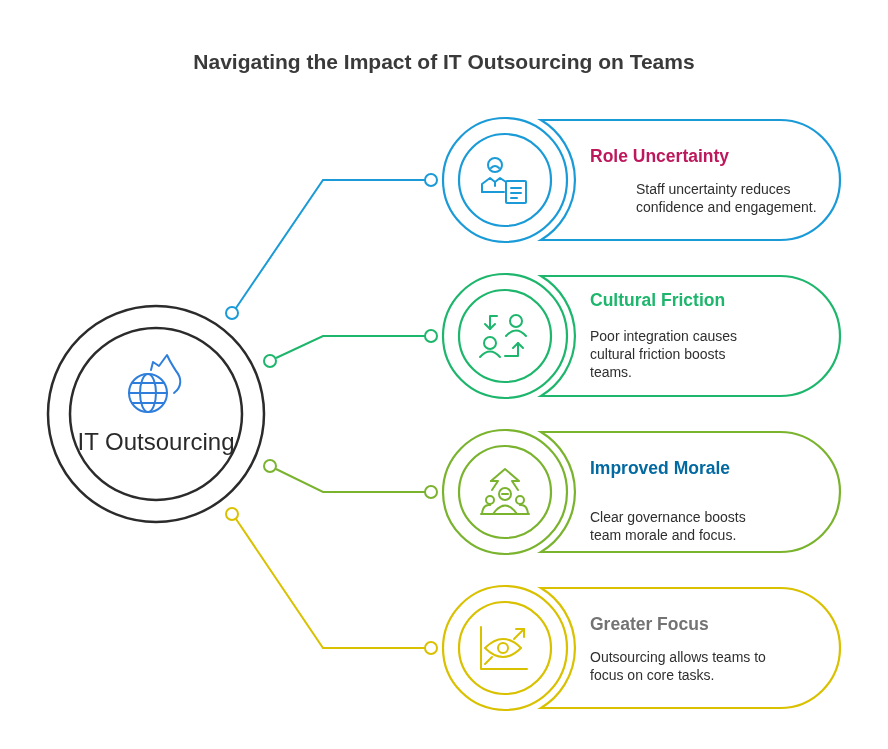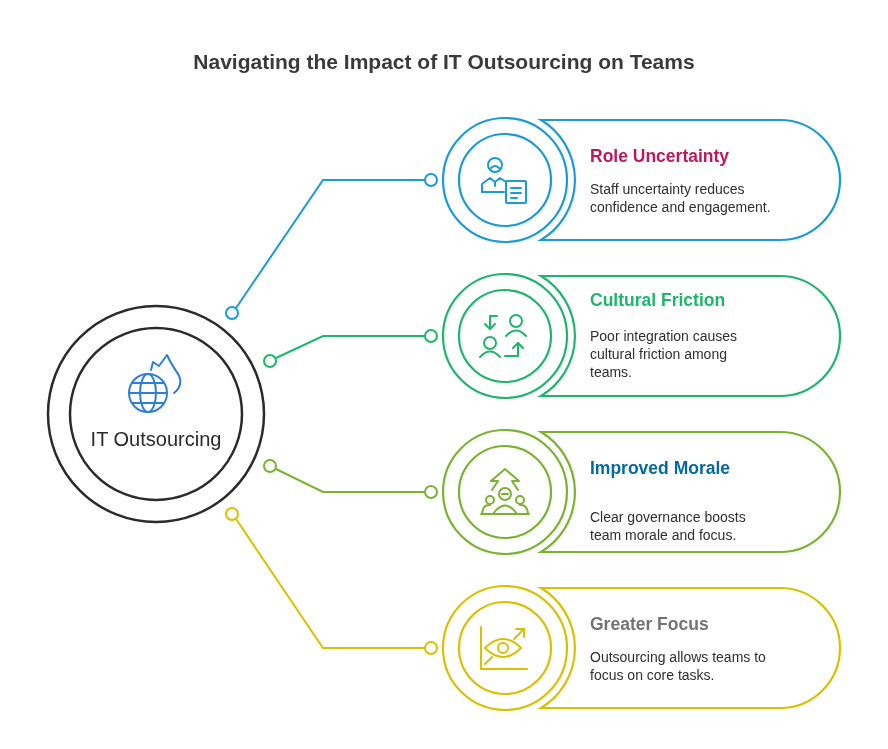--- a/index.html
+++ b/index.html
@@ -1,19 +1,19 @@
 <!DOCTYPE html>
 <html><head>
 <meta charset="utf-8">
 <style>
   html, body { margin:0; padding:0; background:#ffffff; }
   body { width:888px; height:749px; position:relative; overflow:hidden; font-family:"Liberation Sans", "DejaVu Sans", sans-serif; }
   #diagram { position:absolute; left:0; top:0; }
   .title { position:absolute; left:0; width:888px; top:50px; text-align:center; font-size:21px; font-weight:bold; color:#3a3a3a; }
-  .center-label { position:absolute; left:56px; width:200px; top:428px; text-align:center; font-size:20px; color:#2a2a2a; }
+  .center-label { position:absolute; left:56px; width:200px; top:428px; text-align:center; font-size:24px; color:#2a2a2a; }
   .card-title { position:absolute; left:590px; font-size:17.5px; font-weight:bold; }
   .card-desc { position:absolute; left:590px; width:215px; font-size:14px; line-height:18px; color:#2f2f2f; }
 </style>
 </head>
 <body>
 
 <div class="title">Navigating the Impact of IT Outsourcing on Teams</div>
 
 <svg id="diagram" width="888" height="749" viewBox="0 0 888 749" xmlns="http://www.w3.org/2000/svg">
 
@@ -113,22 +113,22 @@
       <line x1="485" y1="664" x2="492" y2="657"></line>
       <line x1="514" y1="639" x2="524" y2="629"></line>
       <path d="M516 629 L524 629 L524 637"></path>
     </g>
   </g>
 </svg>
 
 <div class="center-label">IT Outsourcing</div>
 
 <div class="card-title" style="top:146px; color:#be185d;">Role Uncertainty</div>
-<div class="card-desc" style="top:180px;">Staff uncertainty reduces confidence and engagement.</div>
+<div class="card-desc" style="top:180px;margin-left:46px;">Staff uncertainty reduces confidence and engagement.</div>
 
 <div class="card-title" style="top:290px; color:#1DB66C;">Cultural Friction</div>
-<div class="card-desc" style="top:327px; width:175px;">Poor integration causes cultural friction among teams.</div>
+<div class="card-desc" style="top:327px; width:175px;">Poor integration causes cultural friction boosts teams.</div>
 
 <div class="card-title" style="top:458px; color:#0369a1;">Improved Morale</div>
 <div class="card-desc" style="top:508px; width:185px;">Clear governance boosts team morale and focus.</div>
 
 <div class="card-title" style="top:614px; color:#737373;">Greater Focus</div>
 <div class="card-desc" style="top:648px; width:210px;">Outsourcing allows teams to focus on core tasks.</div>
 
 </body></html>

